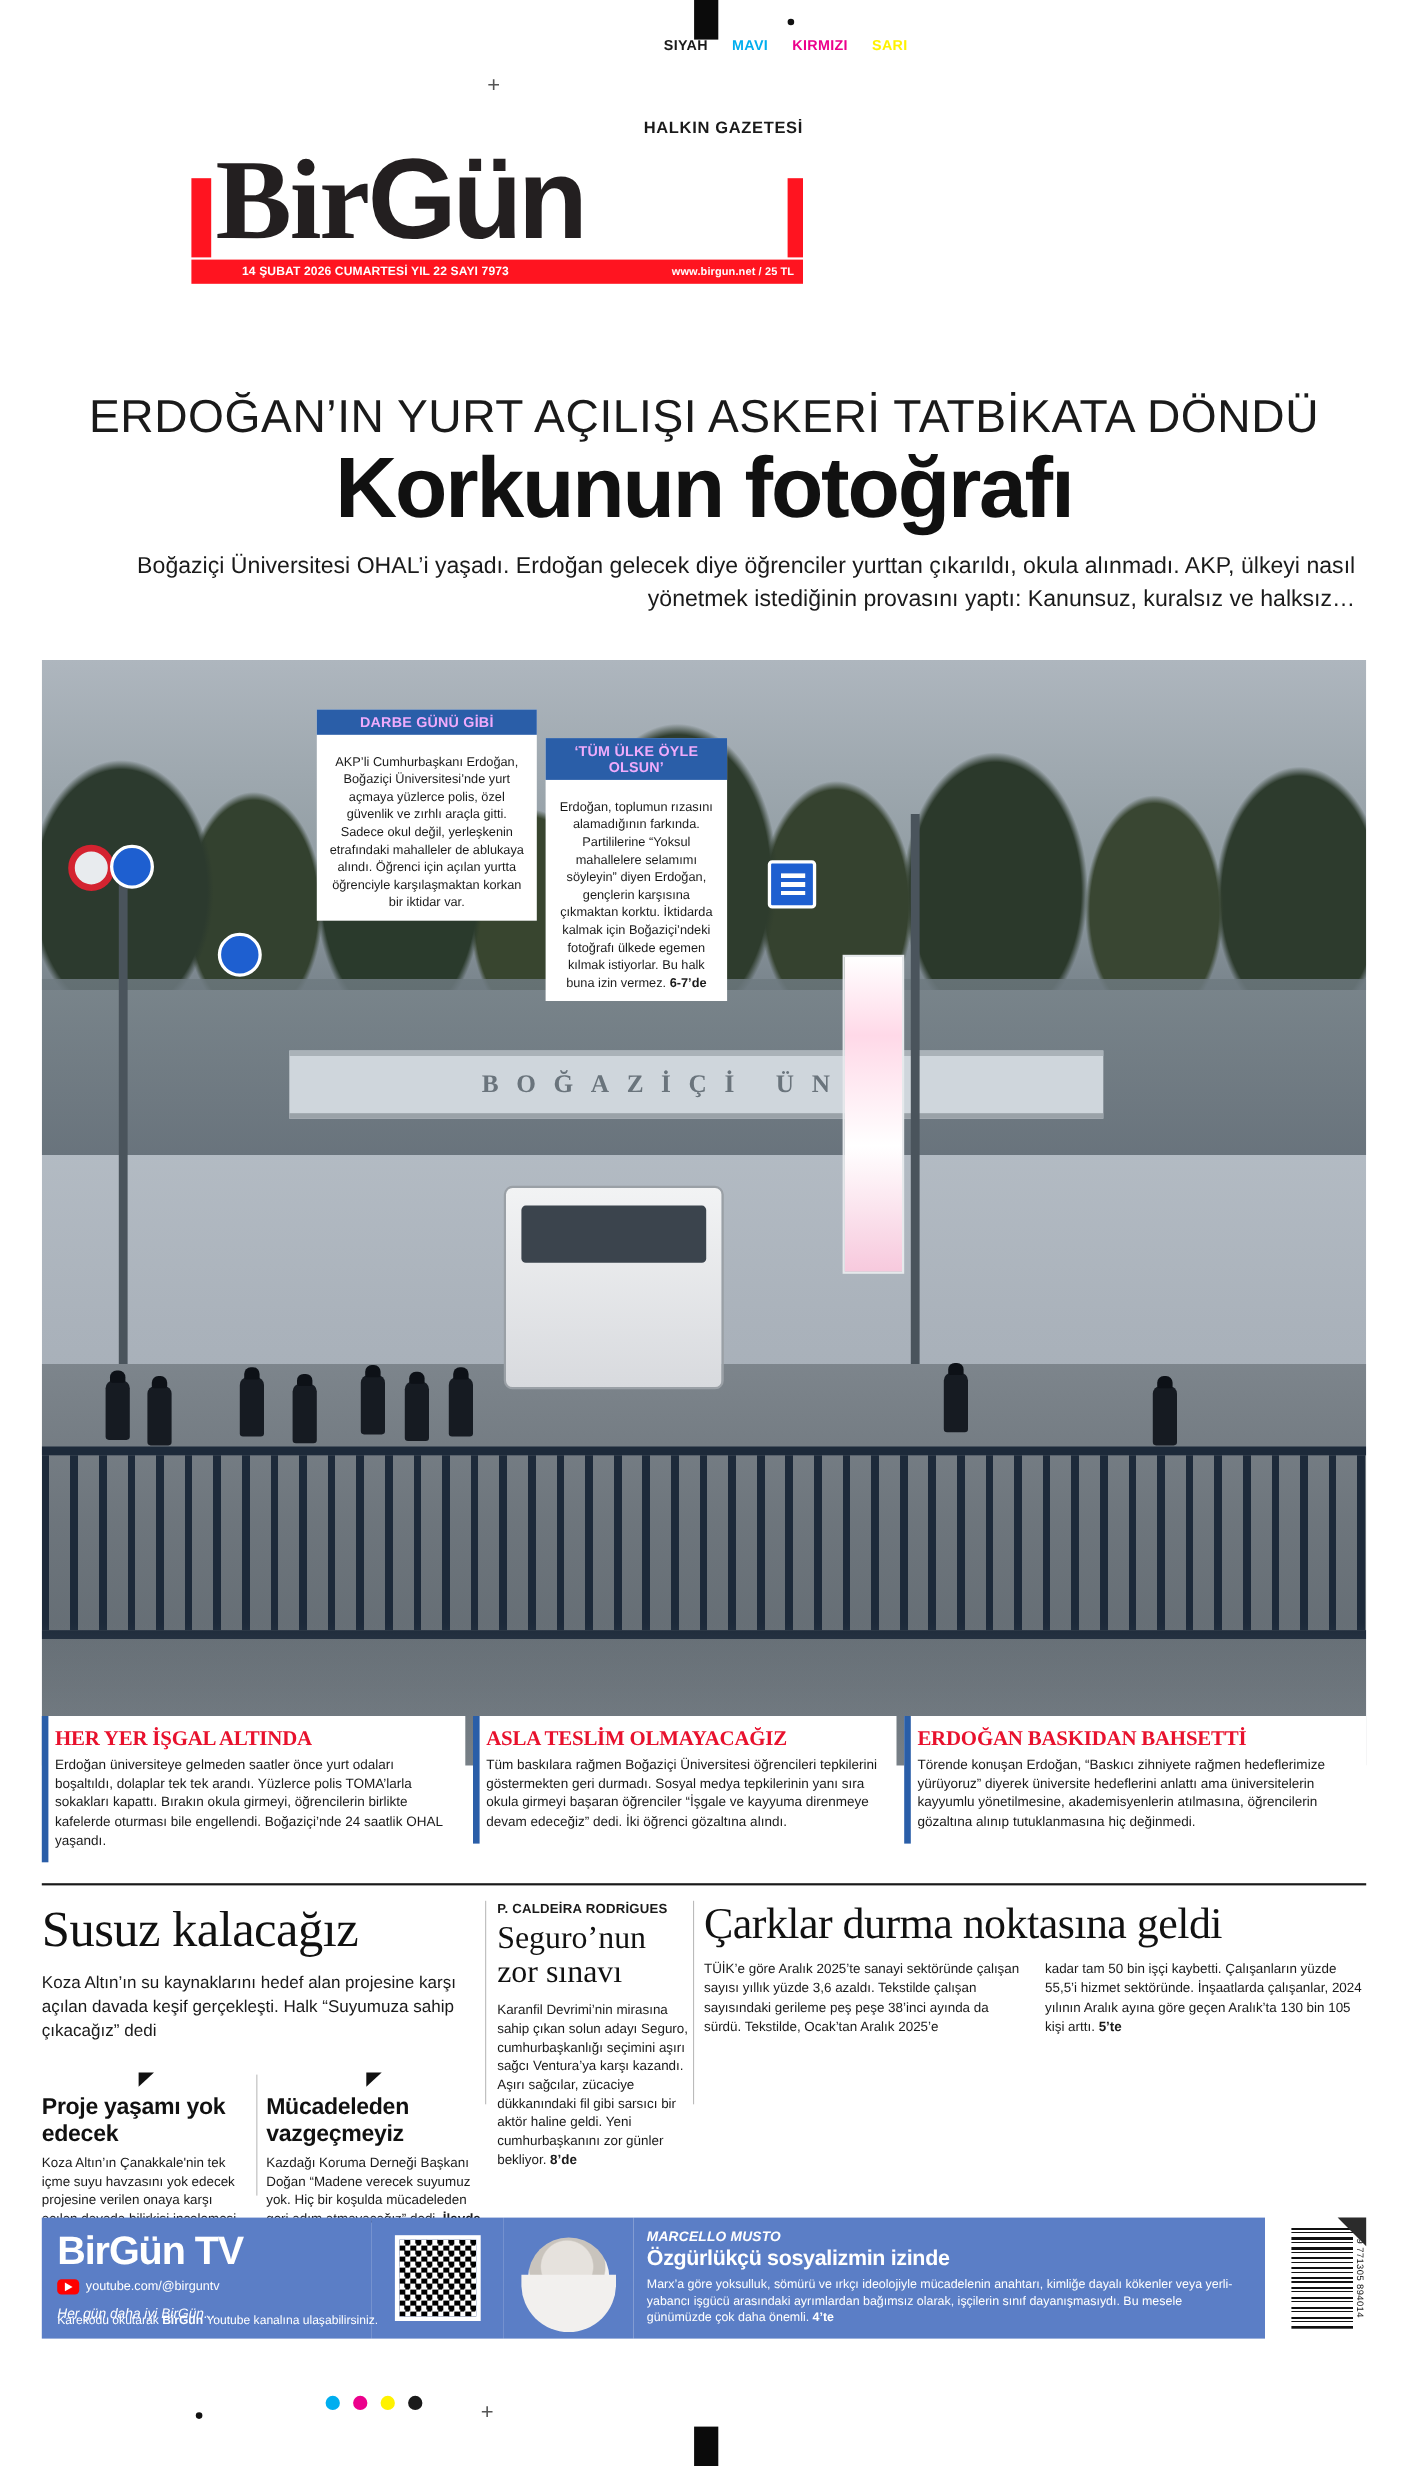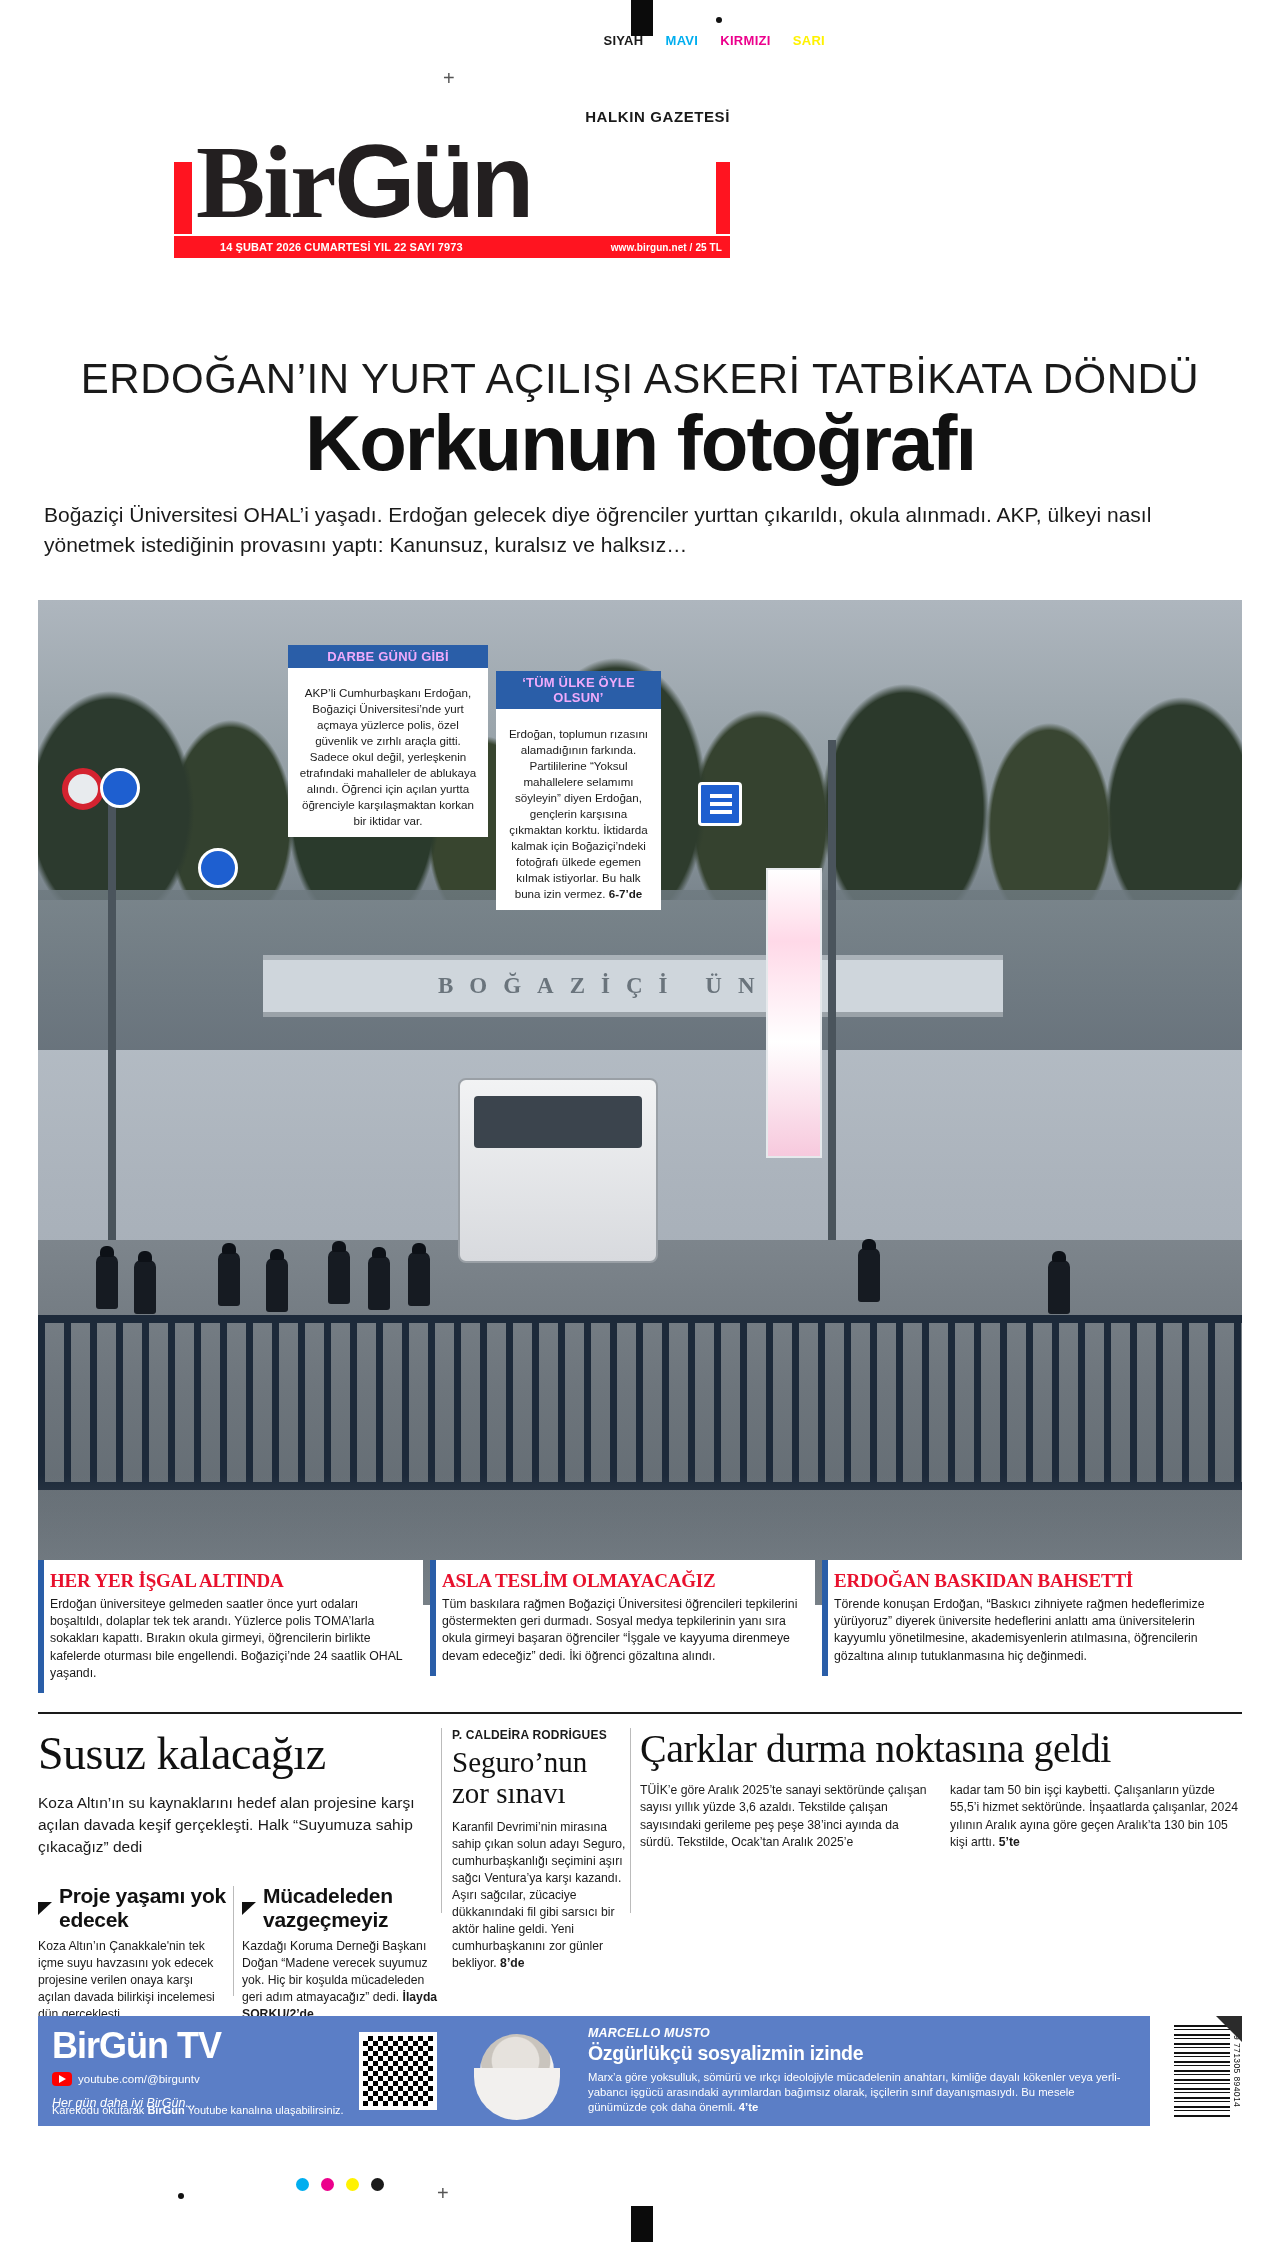--- a/index.html
+++ b/index.html
@@ -50,21 +50,21 @@
   .redbar .date { font-size:11px; font-weight:bold; letter-spacing:.1px;margin-left:38px; }
   .redbar .site { font-size:10px; font-weight:bold; letter-spacing:.1px; }
 
   
   .kicker { position:absolute; left:40px; top:355px; width:1200px; text-align:center;
             font-size:42px; font-weight:normal; letter-spacing:.5px; color:#1a1a1a;
             font-family:"Liberation Sans", sans-serif; }
   .mainhead { position:absolute; left:40px; top:398px; width:1200px; text-align:center;
               font-size:78px; font-weight:bold; letter-spacing:-2px; color:#111;
               font-family:"Liberation Sans", sans-serif; }
-  .standfirst { position:absolute; left:44px; top:500px; width:1200px; text-align:left;
+  .standfirst { position:absolute; left:32px; top:500px; width:1200px; text-align:right;
                 font-size:21px; line-height:1.42; color:#1a1a1a;
                 font-family:"Liberation Sans", sans-serif; }
 
   
   .photo { position:absolute; left:38px; top:600px; width:1204px; height:1005px; overflow:hidden; }
   .photo .sky      { position:absolute; inset:0; background:linear-gradient(#c9cfd6,#b8c0c8 35%,#aab2bb 60%,#9aa3ac); }
   .photo .treeline { position:absolute; left:0; top:0; width:100%; height:300px;
                      background:
                         radial-gradient(ellipse 120px 170px at 6% 70%, #2c3a2e 0 65%, transparent 70%),
                         radial-gradient(ellipse 90px 150px at 16% 75%, #33412f 0 65%, transparent 70%),
@@ -150,21 +150,21 @@
   #s3 .cols { display:flex; gap:18px; margin-top:12px; }
   #s3 .cols div { flex:1; font-size:12.2px; line-height:1.4; }
   #s3 .cols b { font-weight:bold; }
 
   .vrule { position:absolute; width:1px; background:#bbb; }
   #v1 { left:441px; top:1728px; height:185px; }
   #v2 { left:630px; top:1728px; height:185px; }
   #v3 { left:233px; top:1886px; height:110px; }
 
   .subhead { position:absolute; }
-  .subhead .sh { font-size:21px; font-weight:bold; color:#111; letter-spacing:-.3px; display:flex; align-items:center; gap:7px; }
+  .subhead .sh { font-size:21px; font-weight:bold; color:#111; letter-spacing:-.3px; display:flex; align-items:center; gap:7px;flex-direction:column; }
   .subhead .tri { width:0; height:0; border-left:14px solid #111; border-bottom:13px solid transparent; }
   .subhead .sd { font-size:12.2px; line-height:1.4; margin-top:6px; color:#1a1a1a; }
   .subhead .sd b { font-weight:bold; }
   #sub1 { left:38px;  top:1884px; width:190px; }
   #sub2 { left:242px; top:1884px; width:196px; }
 
   
   .promo { position:absolute; left:38px; top:2016px; width:1204px; height:110px; display:flex;
            font-family:"Liberation Sans", sans-serif; }
   .promo .left { width:300px; background:#5b7ec6; color:#fff; padding:12px 14px; position:relative; }

